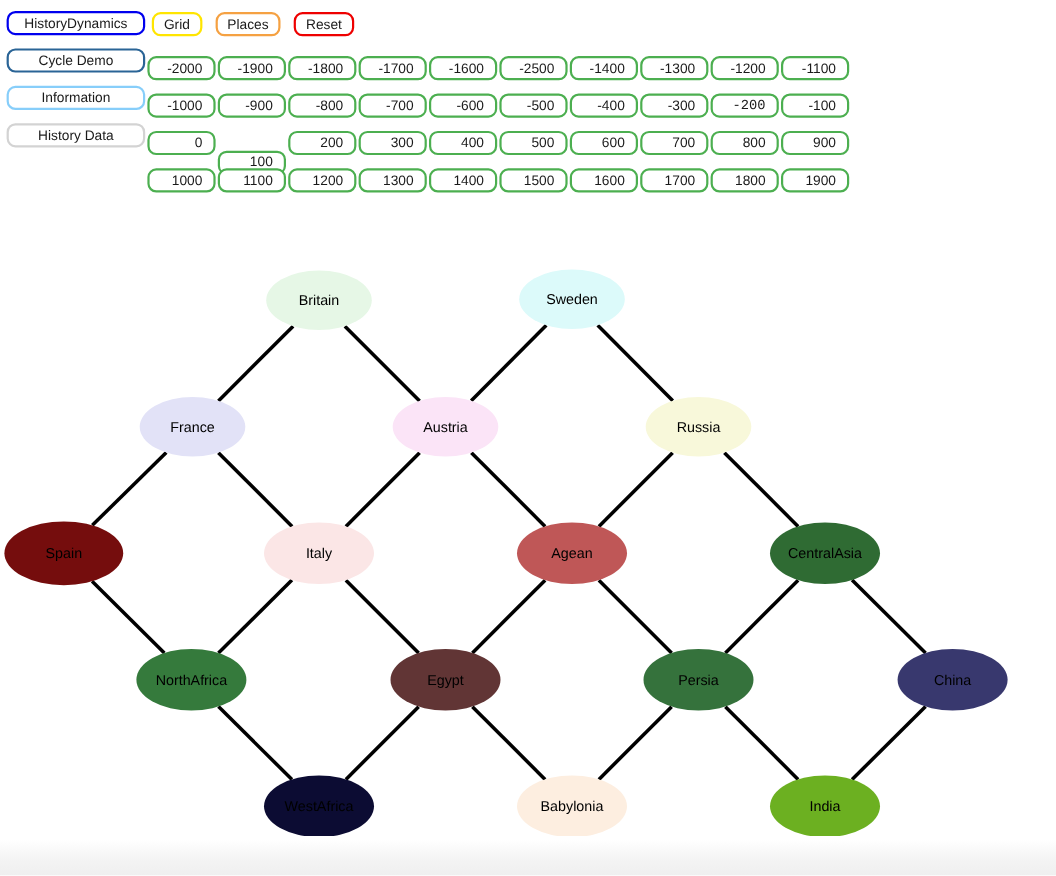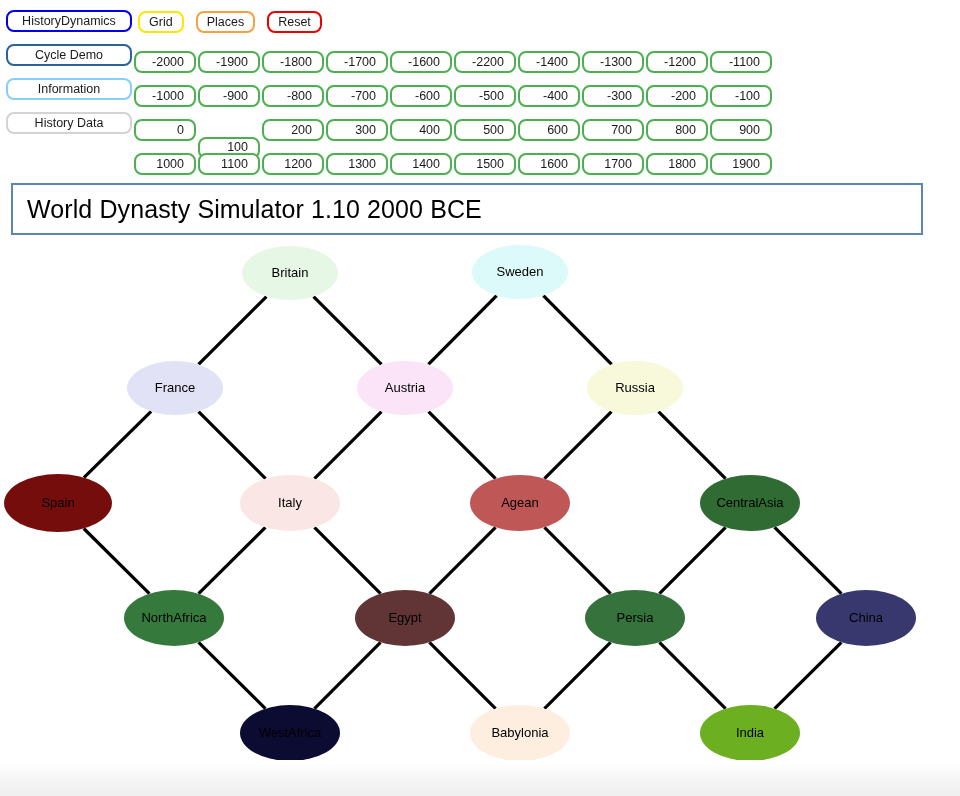--- a/index.html
+++ b/index.html
@@ -152,34 +152,34 @@
         <div class="btn side" style="border-color: rgb(135, 206, 250);">Information</div>
         <div class="btn side" style="border-color: rgb(211, 211, 211);">History Data</div>
       </div>
 
     <div id="year-grid">
         <div class="btn year" style="border-color: rgb(76, 175, 80);">-2000</div>
         <div class="btn year" style="border-color: rgb(76, 175, 80);">-1900</div>
         <div class="btn year" style="border-color: rgb(76, 175, 80);">-1800</div>
         <div class="btn year" style="border-color: rgb(76, 175, 80);">-1700</div>
         <div class="btn year" style="border-color: rgb(76, 175, 80);">-1600</div>
-        <div class="btn year" style="border-color: rgb(76, 175, 80);">-2200</div>
+        <div class="btn year" style="border-color: rgb(76, 175, 80);">-2500</div>
         <div class="btn year" style="border-color: rgb(76, 175, 80);">-1400</div>
         <div class="btn year" style="border-color: rgb(76, 175, 80);">-1300</div>
         <div class="btn year" style="border-color: rgb(76, 175, 80);">-1200</div>
         <div class="btn year" style="border-color: rgb(76, 175, 80);">-1100</div>
         <div class="btn year" style="border-color: rgb(76, 175, 80);">-1000</div>
         <div class="btn year" style="border-color: rgb(76, 175, 80);">-900</div>
         <div class="btn year" style="border-color: rgb(76, 175, 80);">-800</div>
         <div class="btn year" style="border-color: rgb(76, 175, 80);">-700</div>
         <div class="btn year" style="border-color: rgb(76, 175, 80);">-600</div>
         <div class="btn year" style="border-color: rgb(76, 175, 80);">-500</div>
         <div class="btn year" style="border-color: rgb(76, 175, 80);">-400</div>
         <div class="btn year" style="border-color: rgb(76, 175, 80);">-300</div>
-        <div class="btn year" style="border-color: rgb(76, 175, 80);">-200</div>
+        <div class="btn year" style="border-color: rgb(76, 175, 80); font-family: Liberation Mono, monospace;">-200</div>
         <div class="btn year" style="border-color: rgb(76, 175, 80);">-100</div>
         <div class="btn year" style="border-color: rgb(76, 175, 80);">0</div>
         <div class="btn year" style="border-color: rgb(76, 175, 80); margin-top: 35px;">100</div>
         <div class="btn year" style="border-color: rgb(76, 175, 80);">200</div>
         <div class="btn year" style="border-color: rgb(76, 175, 80);">300</div>
         <div class="btn year" style="border-color: rgb(76, 175, 80);">400</div>
         <div class="btn year" style="border-color: rgb(76, 175, 80);">500</div>
         <div class="btn year" style="border-color: rgb(76, 175, 80);">600</div>
         <div class="btn year" style="border-color: rgb(76, 175, 80);">700</div>
         <div class="btn year" style="border-color: rgb(76, 175, 80);">800</div>
@@ -191,23 +191,20 @@
         <div class="btn year" style="border-color: rgb(76, 175, 80);">1400</div>
         <div class="btn year" style="border-color: rgb(76, 175, 80);">1500</div>
         <div class="btn year" style="border-color: rgb(76, 175, 80);">1600</div>
         <div class="btn year" style="border-color: rgb(76, 175, 80);">1700</div>
         <div class="btn year" style="border-color: rgb(76, 175, 80);">1800</div>
         <div class="btn year" style="border-color: rgb(76, 175, 80);">1900</div>
       </div>
 
   </div>
 
-  <div id="title-bar">
-    <span id="title-text">World Dynasty Simulator 1.10 2000 BCE</span>
-  </div>
 
   <div id="graph-wrap">
     <svg id="graph-svg" viewBox="0 0 960 524" xmlns="http://www.w3.org/2000/svg">
       <g id="edge-layer">
           <line x1="266.46746049763715" y1="60.53253950236282" x2="198.53253950236282" y2="128.46746049763718" class="edge-line" stroke="#000000"></line>
           <line x1="313.53253950236285" y1="60.53253950236282" x2="381.46746049763715" y2="128.46746049763718" class="edge-line" stroke="#000000"></line>
           <line x1="496.6220462113616" y1="59.581240343322236" x2="428.3779537886384" y2="128.41875965667776" class="edge-line" stroke="#000000"></line>
           <line x1="543.3779537886385" y1="59.581240343322236" x2="611.6220462113615" y2="128.41875965667776" class="edge-line" stroke="#000000"></line>
           <line x1="151.15851443721772" y1="175.4339388010253" x2="83.89169148173974" y2="241.55090153504213" class="edge-line" stroke="#000000"></line>
           <line x1="198.53253950236282" y1="175.53253950236282" x2="265.5698315534078" y2="242.56983155340782" class="edge-line" stroke="#000000"></line>

